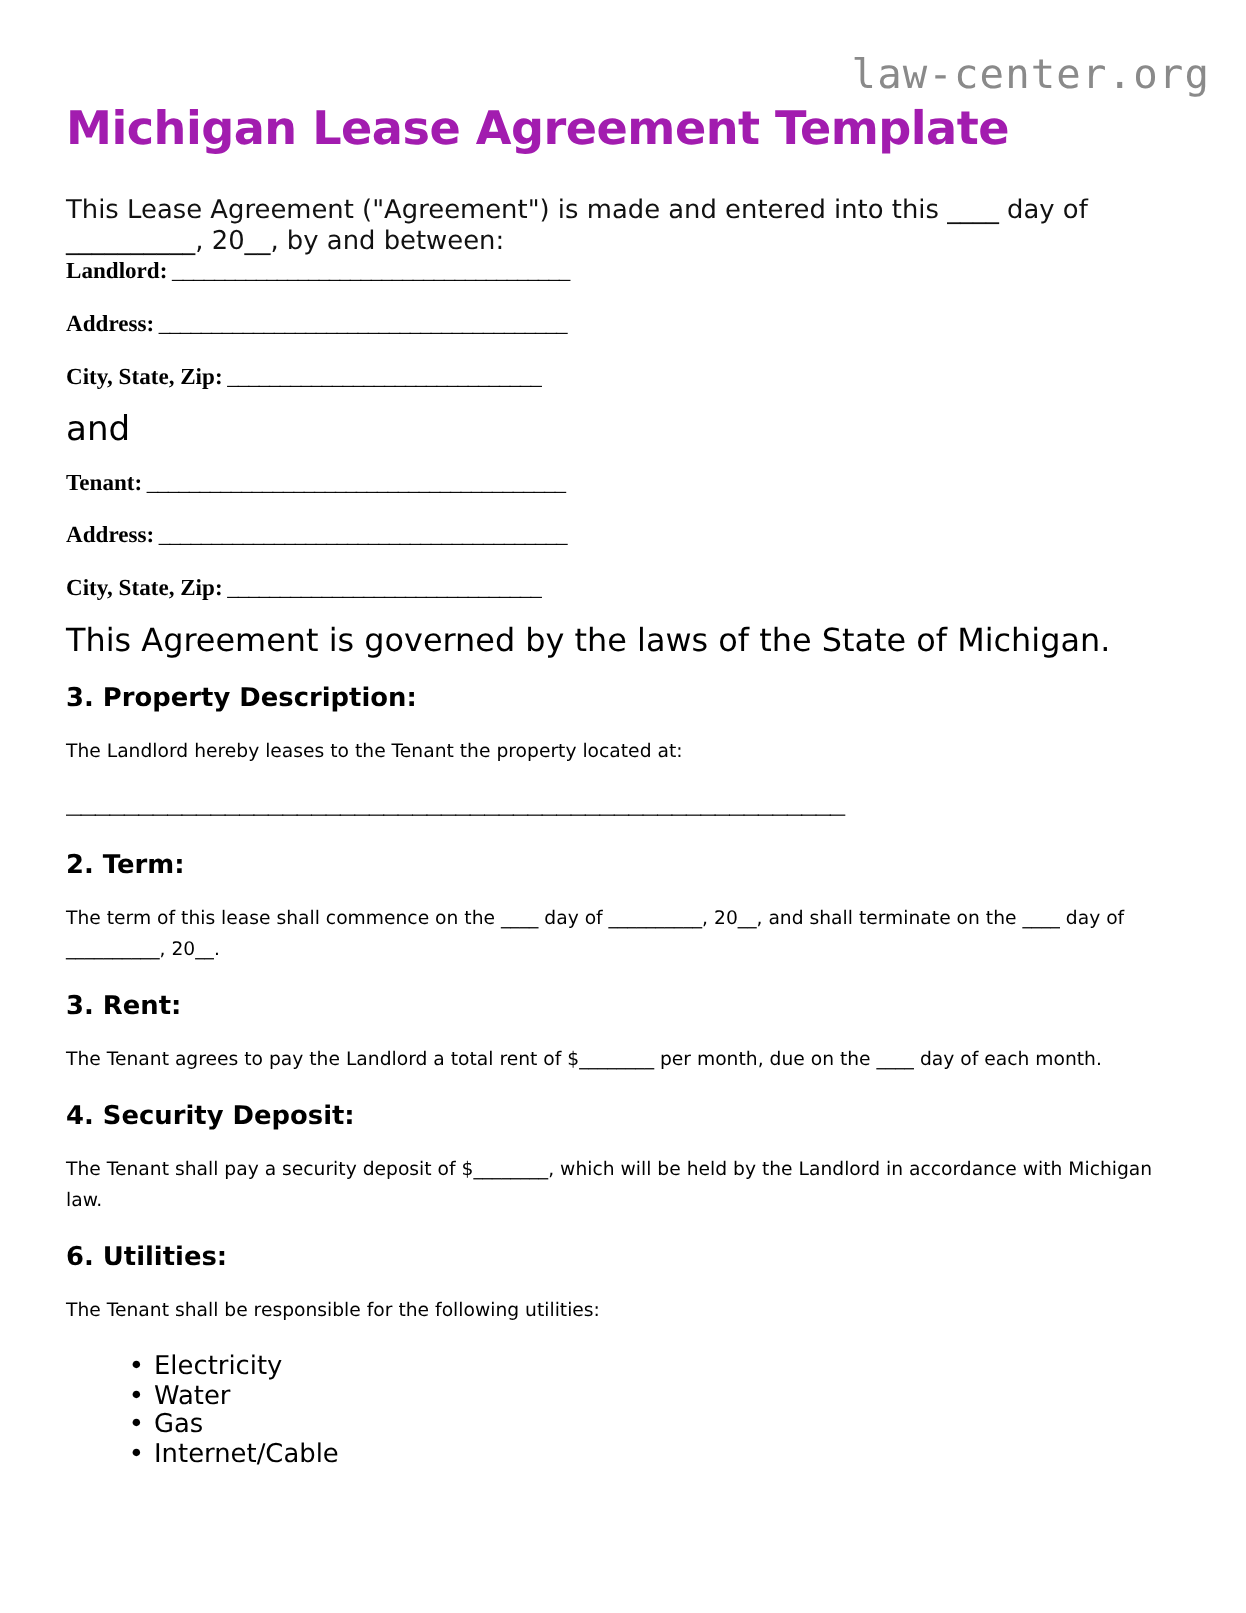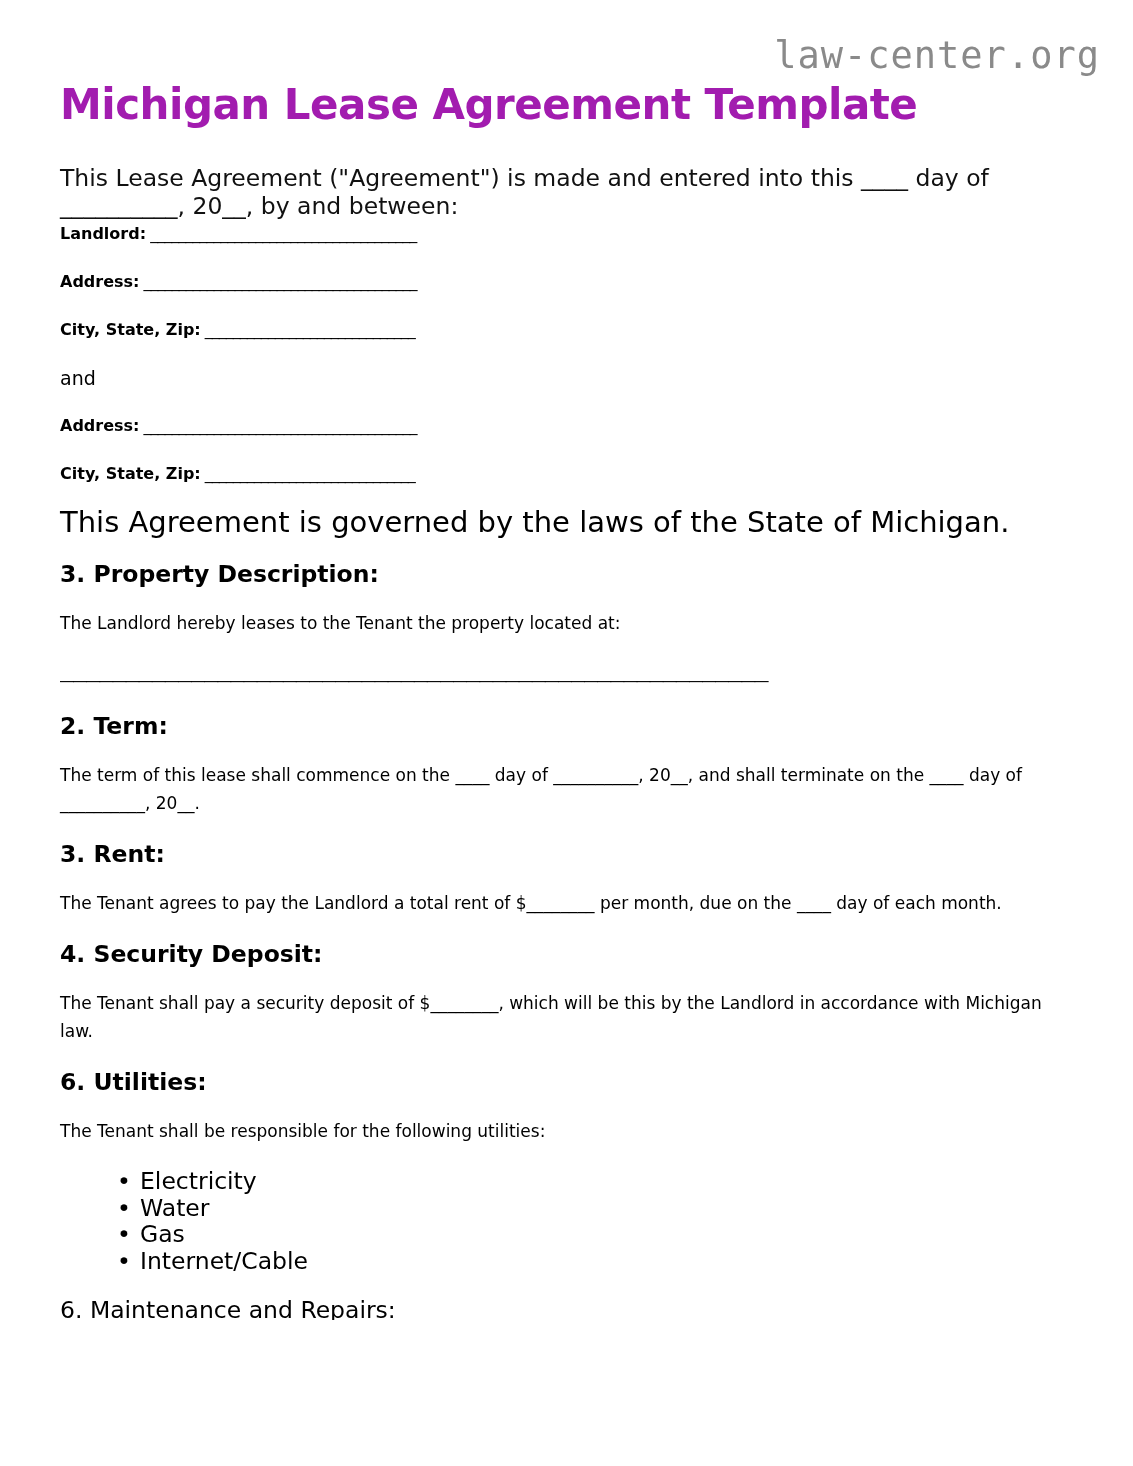--- a/index.html
+++ b/index.html
@@ -9,21 +9,21 @@
     background: #ffffff;
   }
   body {
     font-family: "DejaVu Sans", sans-serif;
     color: #000000;
   }
   .page {
     position: relative;
     width: 1133px;
     height: 1316px;
-    margin: 4px auto;
+    margin: 16px auto;
     background: #ffffff;
     overflow: hidden;
     box-sizing: border-box;
   }
   .watermark {
     position: absolute;
     top: 33px;
     right: 33px;
     font-family: "DejaVu Sans Mono", monospace;
     font-size: 37px;
@@ -55,33 +55,34 @@
   p.para {
     margin: 0 0 0 0;
     padding: 0;
     font-size: 23.5px;
     line-height: 28px;
     color: #111111;
   }
   .sp-intro { margin-bottom: 20px; }
   .field-line {
     margin: 0 0 20px 0;
-    font-size: 16px;
-    line-height: 28px;
+    font-size: 21px;
+    line-height: 28px;
+    font-family: Liberation Serif, serif;
   }
   .field-line .lbl {
     font-weight: bold;
   }
   .field-line .blank {
     font-weight: normal;
     letter-spacing: -1px;
   }
   p.plain-and {
     margin: 0 0 20px 0;
-    font-size: 19px;
+    font-size: 31px;
     line-height: 28px;
   }
   p.governed {
     margin: 0 0 24px 0;
     font-size: 29px;
     line-height: 28px;
   }
   h2.sec {
     margin: 0 0 21px 0;
     padding: 0;
@@ -151,20 +152,23 @@
     <p class="field-line">
       <span class="lbl">Address:</span><span class="blank"> _______________________________________</span>
     </p>
 
     <p class="field-line">
       <span class="lbl">City, State, Zip:</span><span class="blank"> ______________________________</span>
     </p>
 
     <p class="plain-and">and</p>
 
+    <p class="field-line">
+      <span class="lbl">Tenant:</span><span class="blank"> ________________________________________</span>
+    </p>
 
     <p class="field-line">
       <span class="lbl">Address:</span><span class="blank"> _______________________________________</span>
     </p>
 
     <p class="field-line">
       <span class="lbl">City, State, Zip:</span><span class="blank"> ______________________________</span>
     </p>
 
     <p class="governed">This Agreement is governed by the laws of the State of Michigan.</p>
@@ -178,21 +182,21 @@
     <h2 class="sec">2. Term:</h2>
 
     <p class="sec-body">The term of this lease shall commence on the ____ day of __________, 20__, and shall terminate on the ____ day of __________, 20__.</p>
 
     <h2 class="sec">3. Rent:</h2>
 
     <p class="sec-body">The Tenant agrees to pay the Landlord a total rent of $________ per month, due on the ____ day of each month.</p>
 
     <h2 class="sec">4. Security Deposit:</h2>
 
-    <p class="sec-body">The Tenant shall pay a security deposit of $________, which will be this by the Landlord in accordance with Michigan law.</p>
+    <p class="sec-body">The Tenant shall pay a security deposit of $________, which will be held by the Landlord in accordance with Michigan law.</p>
 
     <h2 class="sec">6. Utilities:</h2>
 
     <p class="sec-body">The Tenant shall be responsible for the following utilities:</p>
 
     <ul class="util-list">
       <li>
         <span class="bullet">•</span><span>Electricity</span>
       </li>
       <li>

